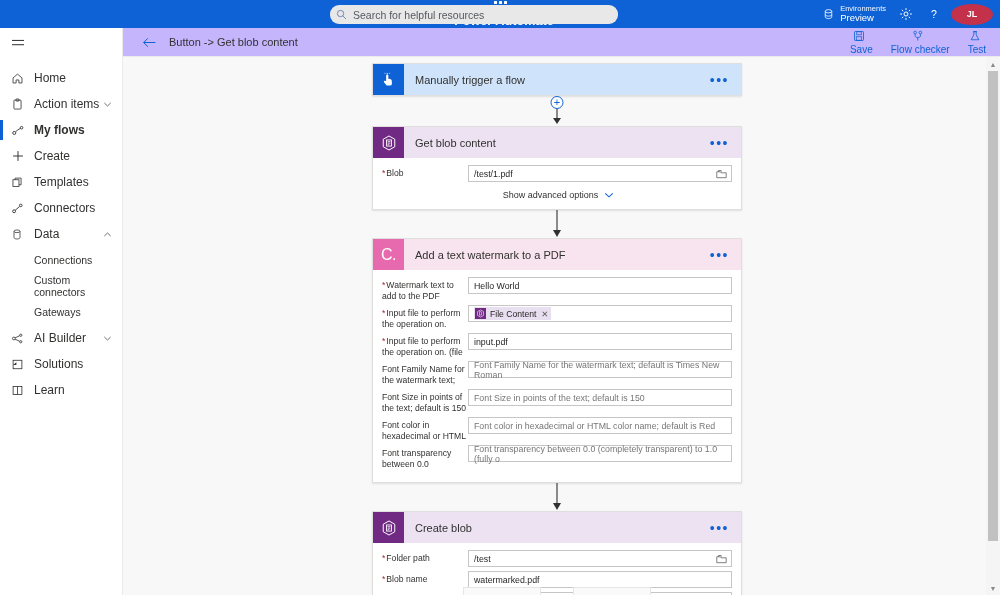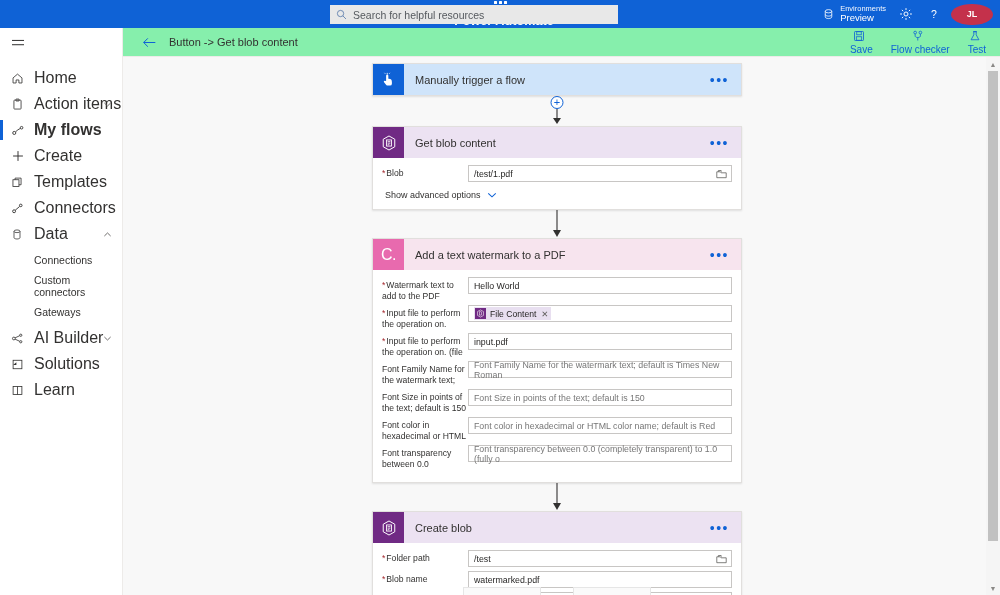--- a/index.html
+++ b/index.html
@@ -40,20 +40,21 @@
   }
   .suite-search {
     position: absolute; left: 330px; top: 5px;
     width: 288px; height: 19px;
     background: #e8e8e8;
     display: flex; align-items: center;
     padding: 0 6px;
     color: #55595e;
     font-size: 10.5px;
     cursor: text;
+    border-radius: 9px;
   }
   .suite-search .mag { margin-right: 6px; display:flex; }
   .suite-right {
     position: absolute; right: 0; top: 0; height: 28px;
     display: flex; align-items: center;
   }
   .env-box {
     display: flex; align-items: center;
     color: #fff; margin-right: 6px;
   }
@@ -81,41 +82,41 @@
     border-right: 1px solid #edebe9;
     overflow: hidden;
   }
   .hamburger {
     height: 30px; width: 100%;
     display: flex; align-items: center;
     padding-left: 11px; cursor: pointer;
   }
   .nav-item {
     height: 26px; display: flex; align-items: center;
-    padding-left: 11px; font-size: 16px; color: #323130;
+    padding-left: 11px; font-size: 12px; color: #323130;
     cursor: pointer; position: relative;
   }
   .nav-item.selected { background: #ffffff; font-weight: bold; }
   .nav-item.selected::before {
     content: ""; position: absolute; left: 0; top: 3px;
     width: 2.5px; height: 20px; background: #0f62d6;
   }
   .nav-ico { width: 17px; display: flex; align-items: center; justify-content: flex-start; }
   .nav-label { margin-left: 6px; white-space: nowrap; }
   .nav-chev { position: absolute; right: 10px; display: flex; }
   .nav-sub {
     height: 26px; display: flex; align-items: center;
     padding-left: 34px; font-size: 10.5px; color: #323130; cursor: pointer;
   }
   .nav-gap { height: 7px; }
   
   .cmdbar {
     position: absolute; top: 28px; left: 123px;
     width: 877px; height: 29px;
-    background: #86efac;
+    background: #c4b5fd;
     border-bottom: 1px solid #edebe9;
     display: flex; align-items: center;
   }
   .back-btn {
     width: 24px; height: 24px; margin-left: 14px;
     display: flex; align-items: center; justify-content: center;
     cursor: pointer;
   }
   .crumb { font-size: 11px; color: #323130; margin-left: 8px; white-space: nowrap; }
   .cmd-right { margin-left: auto; display: flex; align-items: center; margin-right: 14px; }
@@ -202,21 +203,21 @@
     width: 11px; height: 11px; margin-right: 4px;
     display: flex; align-items: center; justify-content: center;
     flex: 0 0 11px;
   }
   .token .tico.purple { background: #702a84; }
   .token .tx { margin-right: 5px; }
   .token .close { color: #605e5c; font-size: 8.5px; cursor: pointer; }
   .adv {
     display: flex; align-items: center;
     margin-top: 8px; margin-left: 3px;
-    font-size: 9px; color: #323130; cursor: pointer;
+    font-size: 9px; color: #323130; cursor: pointer; justify-content: center;
   }
   .adv .chev { margin-left: 6px; display: flex; }
   
   .conn {
     width: 370px; height: 28px;
     display: flex; align-items: center; justify-content: center;
     position: relative;
   }
   .conn.plus { height: 30px; }
   .plus-circle {

